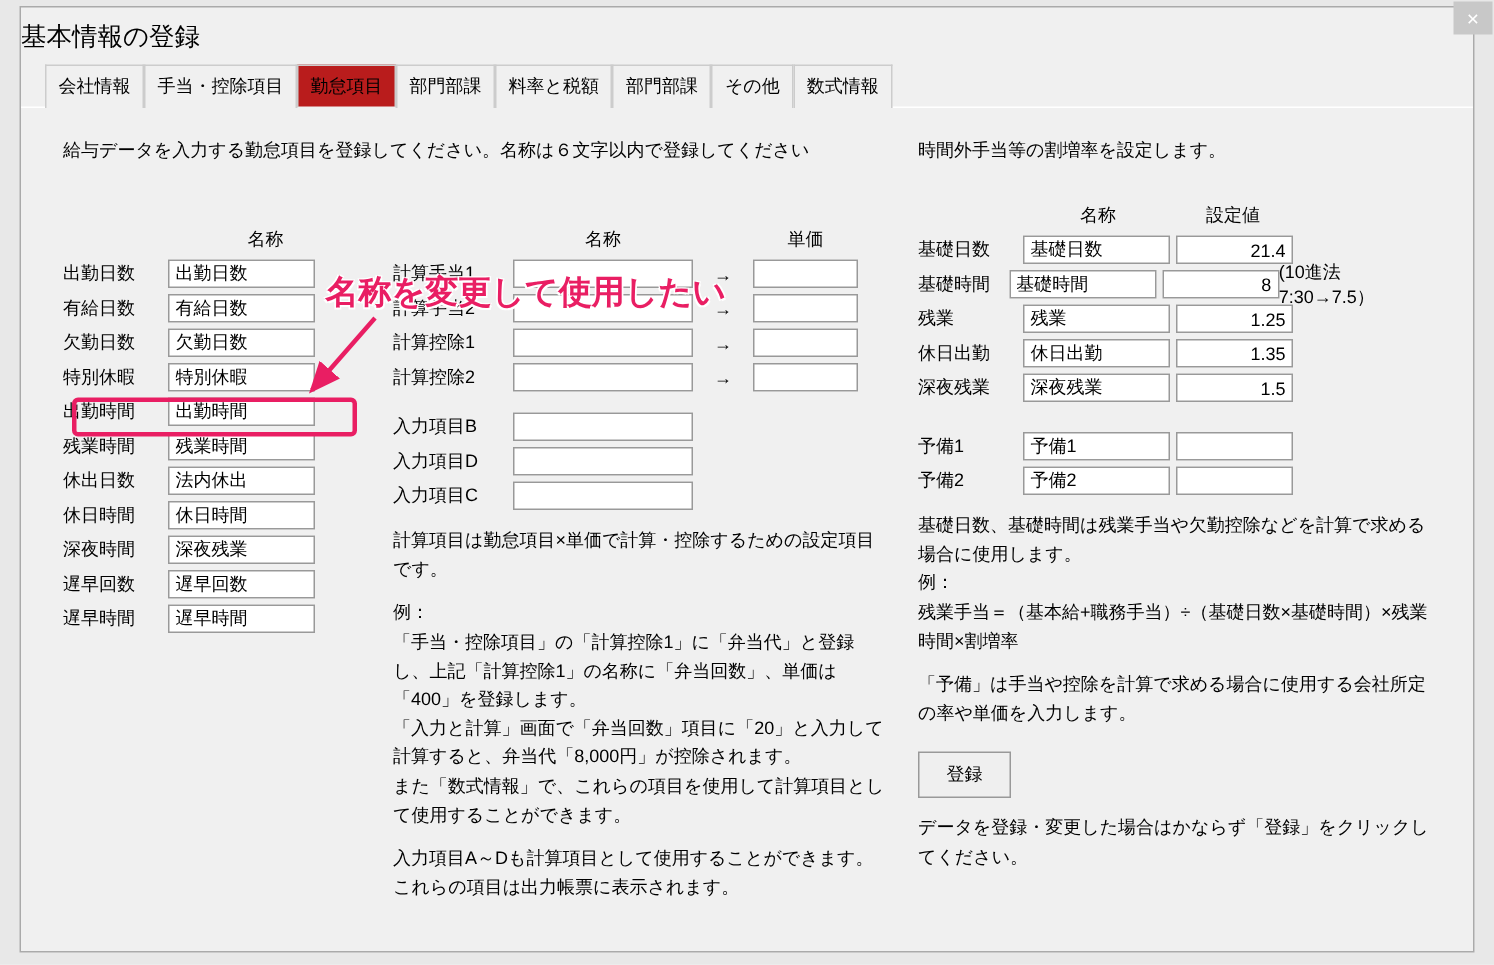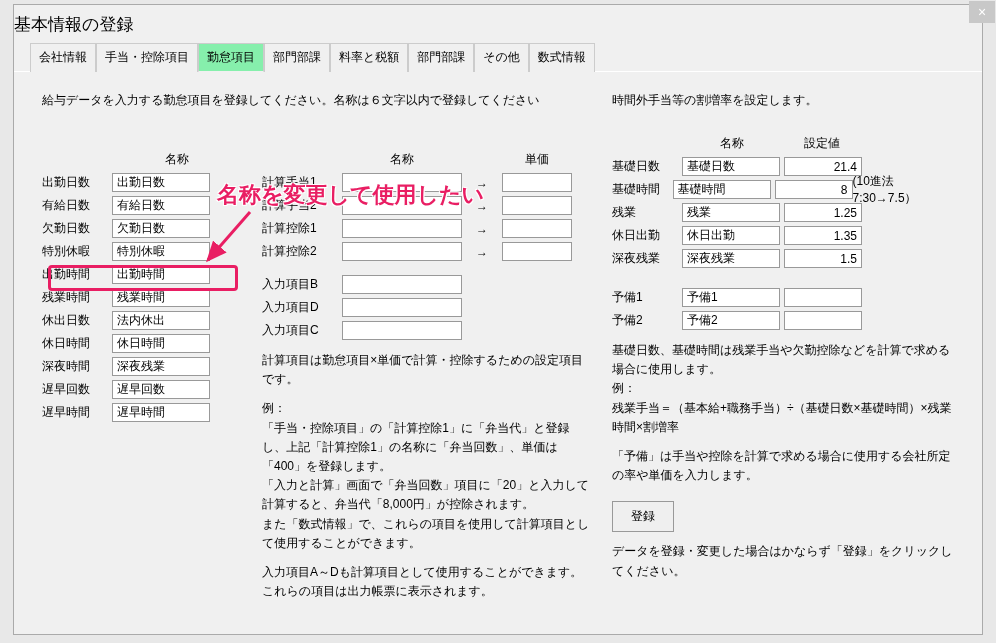--- a/index.html
+++ b/index.html
@@ -49,21 +49,21 @@
       border: 1px solid #ccc;
       border-bottom: none;
       background: #f0f0f0;
       margin-right: 0px;
       cursor: pointer;
       font-size: 12px;
       position: relative;
       top: 1px;
     }
     .tab.active {
-      background: #86efac;
+      background: #b91c1c;
       border-bottom: 1px solid #f0f0f0;
       font-weight: normal;
       text-align: center;
     }
     .content {
       padding: 20px 28px;
       display: flex;
       gap: 20px;
     }
     .col-left { width: 190px; }

